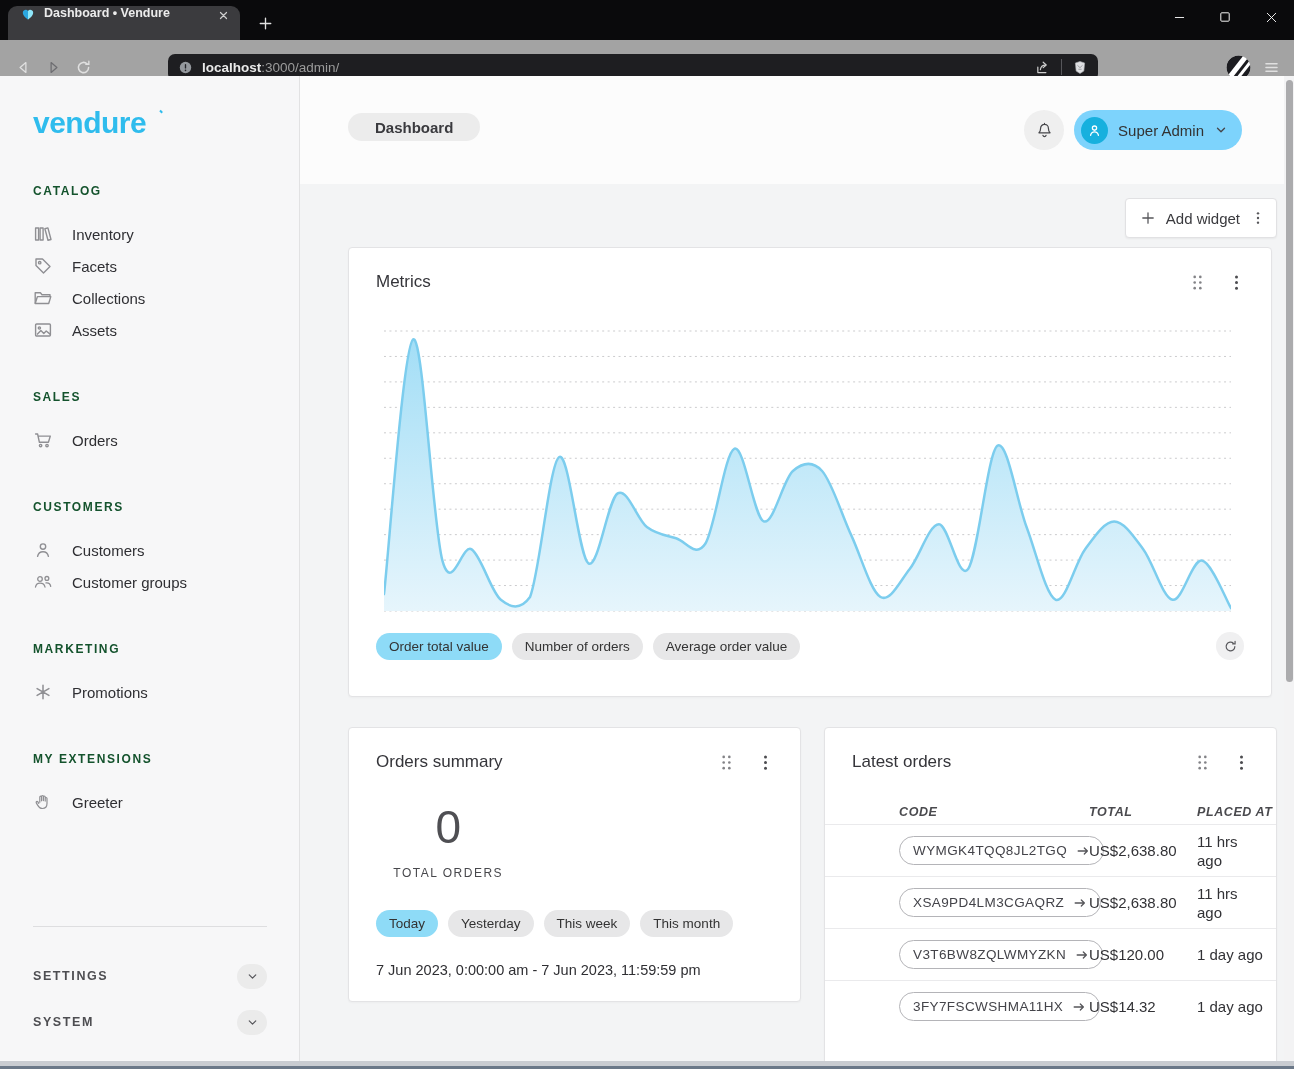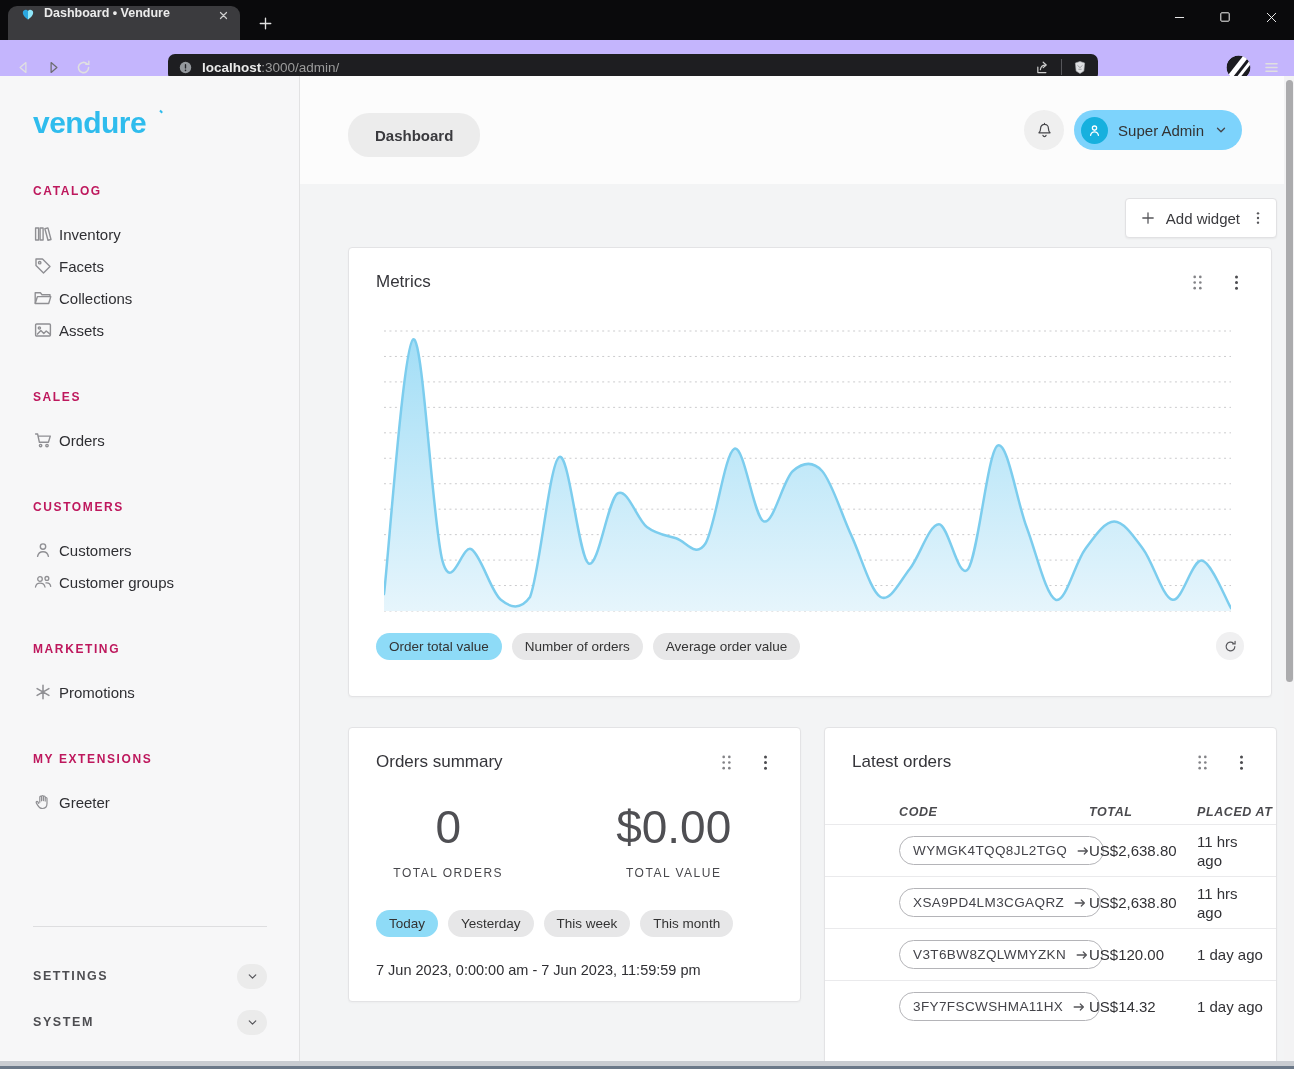--- a/index.html
+++ b/index.html
@@ -12,52 +12,52 @@
   .tabstrip { height:40px; background:#0a0a0c; display:flex; align-items:flex-end; position:relative; }
   .tab { margin-left:8px; width:232px; height:34px; background:#3b3b3e; border-radius:9px 9px 0 0;
     display:flex; align-items:flex-start; padding:0 8px 0 12px; gap:8px; }
   .tab-title { color:#ececec; font-size:12.5px; font-weight:700; flex:1; white-space:nowrap; overflow:hidden; }
   .tab-close { width:18px; height:18px; display:flex; align-items:center; justify-content:center; border-radius:4px; }
   .newtab-btn { width:30px; height:30px; margin:0 0 2px 10px; display:flex; align-items:center; justify-content:center;
     color:#e4e4e4; font-size:22px; font-weight:400; border-radius:6px; }
   .win-controls { position:absolute; right:0; top:0; display:flex; }
   .win-btn { width:46px; height:34px; display:flex; align-items:center; justify-content:center; }
 
-  .toolbar { height:54px; background:#c4b5fd; display:flex; align-items:center; padding-left:8px; }
+  .toolbar { height:54px; background:#a3a3a3; display:flex; align-items:center; padding-left:8px; }
   .nav-btn { width:30px; height:30px; display:flex; align-items:center; justify-content:center; border-radius:50%; }
   .urlbar { margin-left:70px; width:930px; height:27px; background:#1e1e21; border-radius:7px;
     display:flex; align-items:center; padding:0 10px 0 10px; gap:9px; }
   .url-text { font-size:13.5px; white-space:nowrap; }
   .url-host { color:#eaeaea; font-weight:700; }
   .url-path { color:#9b9b9b; }
   .urlbar-right { margin-left:auto; display:flex; align-items:center; gap:10px; }
   .vsep { width:1px; height:16px; background:#56565a; }
   .chrome-right { margin-left:auto; display:flex; align-items:center; gap:12px; padding-right:14px; }
   .profile-avatar { width:25px; height:25px; border-radius:50%; overflow:hidden; }
 
   
   .page { position:absolute; top:76px; left:0; right:0; height:985px; display:flex; background:#fff; }
 
   .sidebar { width:300px; background:#f7f7f8; border-right:1px solid #e2e2e3; padding:30px 0 16px 33px;
     display:flex; flex-direction:column; overflow:hidden; }
   .logo { font-size:30px; font-weight:700; letter-spacing:-0.5px; color:var(--accent); position:relative; width:130px; }
   .logo .tick { position:absolute; right:-4px; top:0; }
-  .nav-heading { margin:44px 0 20px 0; font-size:12px; font-weight:700; letter-spacing:1.6px; color:#be185d; }
-  .nav-item { display:flex; align-items:center; gap:6px; height:32px; font-size:15px; color:#2f2f33; cursor:pointer;text-align:center; }
+  .nav-heading { margin:44px 0 20px 0; font-size:12px; font-weight:700; letter-spacing:1.6px; color:#14532d; }
+  .nav-item { display:flex; align-items:center; gap:19px; height:32px; font-size:15px; color:#2f2f33; cursor:pointer;text-align:center; }
   .nav-item .nicon { display:flex; width:20px; height:20px; }
   .sidebar-bottom { margin-top:auto; padding-right:32px; }
   .sb-divider { height:1px; background:#dedee0; margin-bottom:26px; }
   .collapse-row { display:flex; align-items:center; justify-content:space-between; height:46px; }
   .collapse-label { font-size:12.5px; font-weight:700; letter-spacing:1.6px; color:#4e4e52; }
   .collapse-btn { width:30px; height:25px; background:#ebebeb; border-radius:13px; border:none;
     display:flex; align-items:center; justify-content:center; cursor:pointer; }
 
   .main { flex:1; position:relative; overflow:hidden; background:#f3f4f5; }
   .main-header { height:108px; background:#fcfcfc; display:flex; align-items:flex-start; }
-  .page-pill { margin:37px 0 0 48px; height:44px; background:#ececec; border-radius:21px;
+  .page-pill { margin:37px 0 0 48px; height:28px; background:#ececec; border-radius:21px;
     display:flex; align-items:center; padding:0 27px; font-size:15px; font-weight:700; color:#3a3a3e; }
   .header-right { margin:34px 52px 0 auto; display:flex; align-items:center; gap:10px; }
   .bell-btn { width:40px; height:40px; border-radius:50%; background:#efefef; display:flex; align-items:center; justify-content:center; border:none; cursor:pointer; }
   .user-pill { height:40px; background:#7dd3fc; border-radius:21px; display:flex; align-items:center; gap:10px; padding:0 14px 0 7px; cursor:pointer; }
   .user-avatar { width:27px; height:27px; border-radius:50%; background:var(--avatar); display:flex; align-items:center; justify-content:center; }
   .user-name { font-size:15px; color:#333; }
 
   .content { height:877px; overflow:hidden; }
   .add-row { display:flex; justify-content:flex-end; margin:14px 17px 0 0; }
   .add-widget { height:40px; background:#fff; border:1px solid #e1e1e3; border-radius:4px; box-shadow:0 1px 2px rgba(0,0,0,.05);
@@ -474,24 +474,20 @@
                       <circle cx="8" cy="15" r="1.6"></circle>
                     </svg>
                 </button>
               </div>
             </div>
             <div class="stats">
               <div>
                 <div class="stat-number">0</div>
                 <div class="stat-label">TOTAL ORDERS</div>
               </div>
-              <div>
-                <div class="stat-number">$0.00</div>
-                <div class="stat-label">TOTAL VALUE</div>
-              </div>
             </div>
             <div class="chip-row summary-chips">
               <button class="chip active">Today</button>
               <button class="chip">Yesterday</button>
               <button class="chip">This week</button>
               <button class="chip">This month</button>
             </div>
             <div class="summary-date">7 Jun 2023, 0:00:00 am - 7 Jun 2023, 11:59:59 pm</div>
           </div>
 

